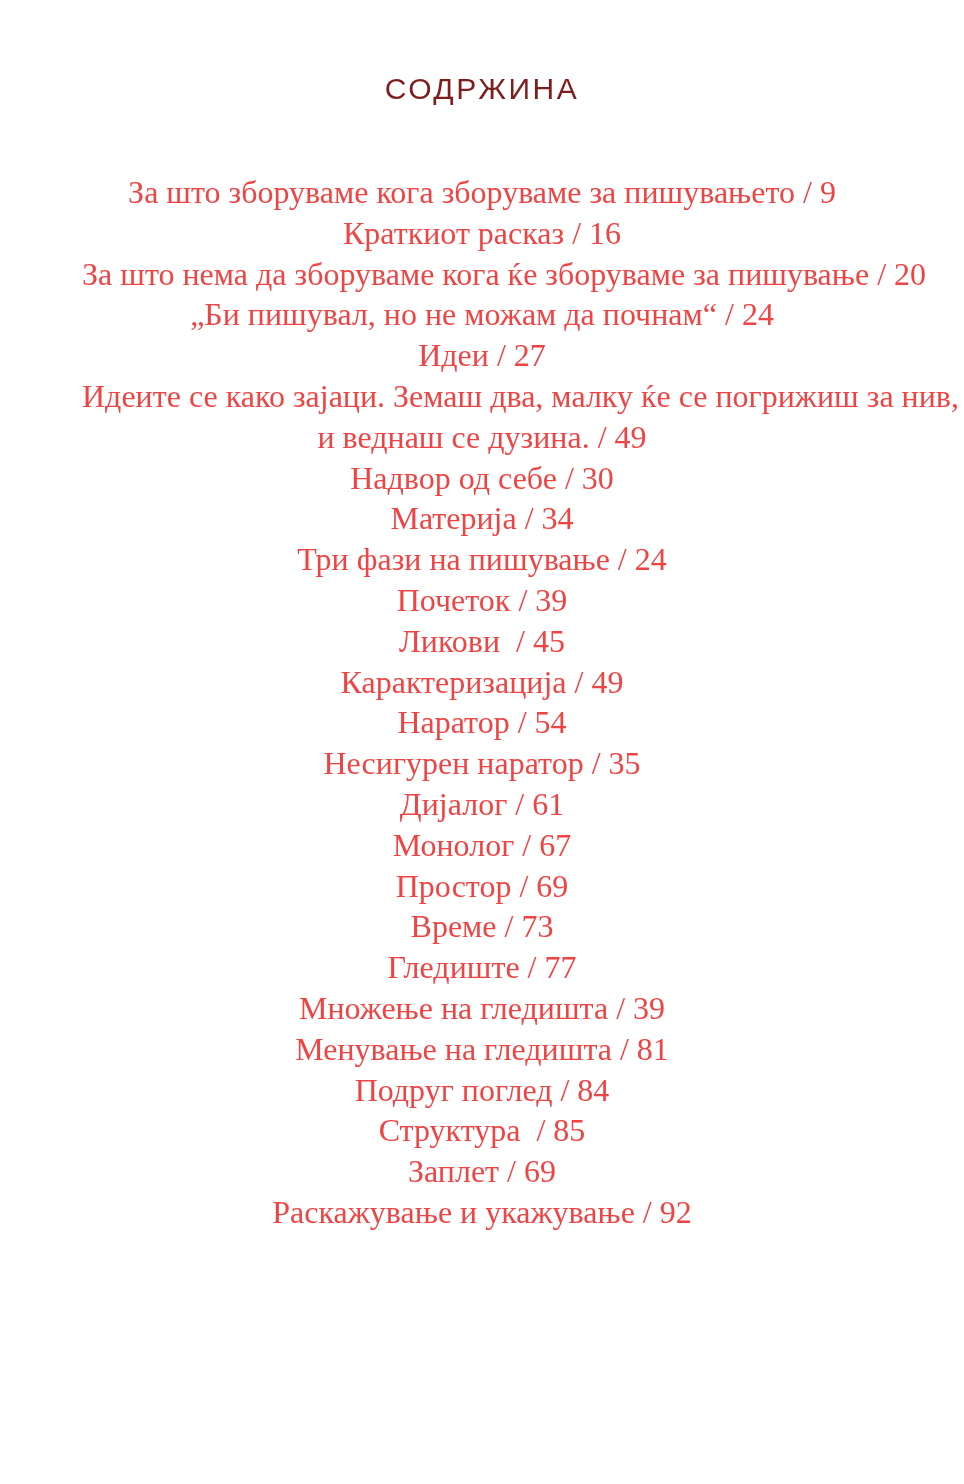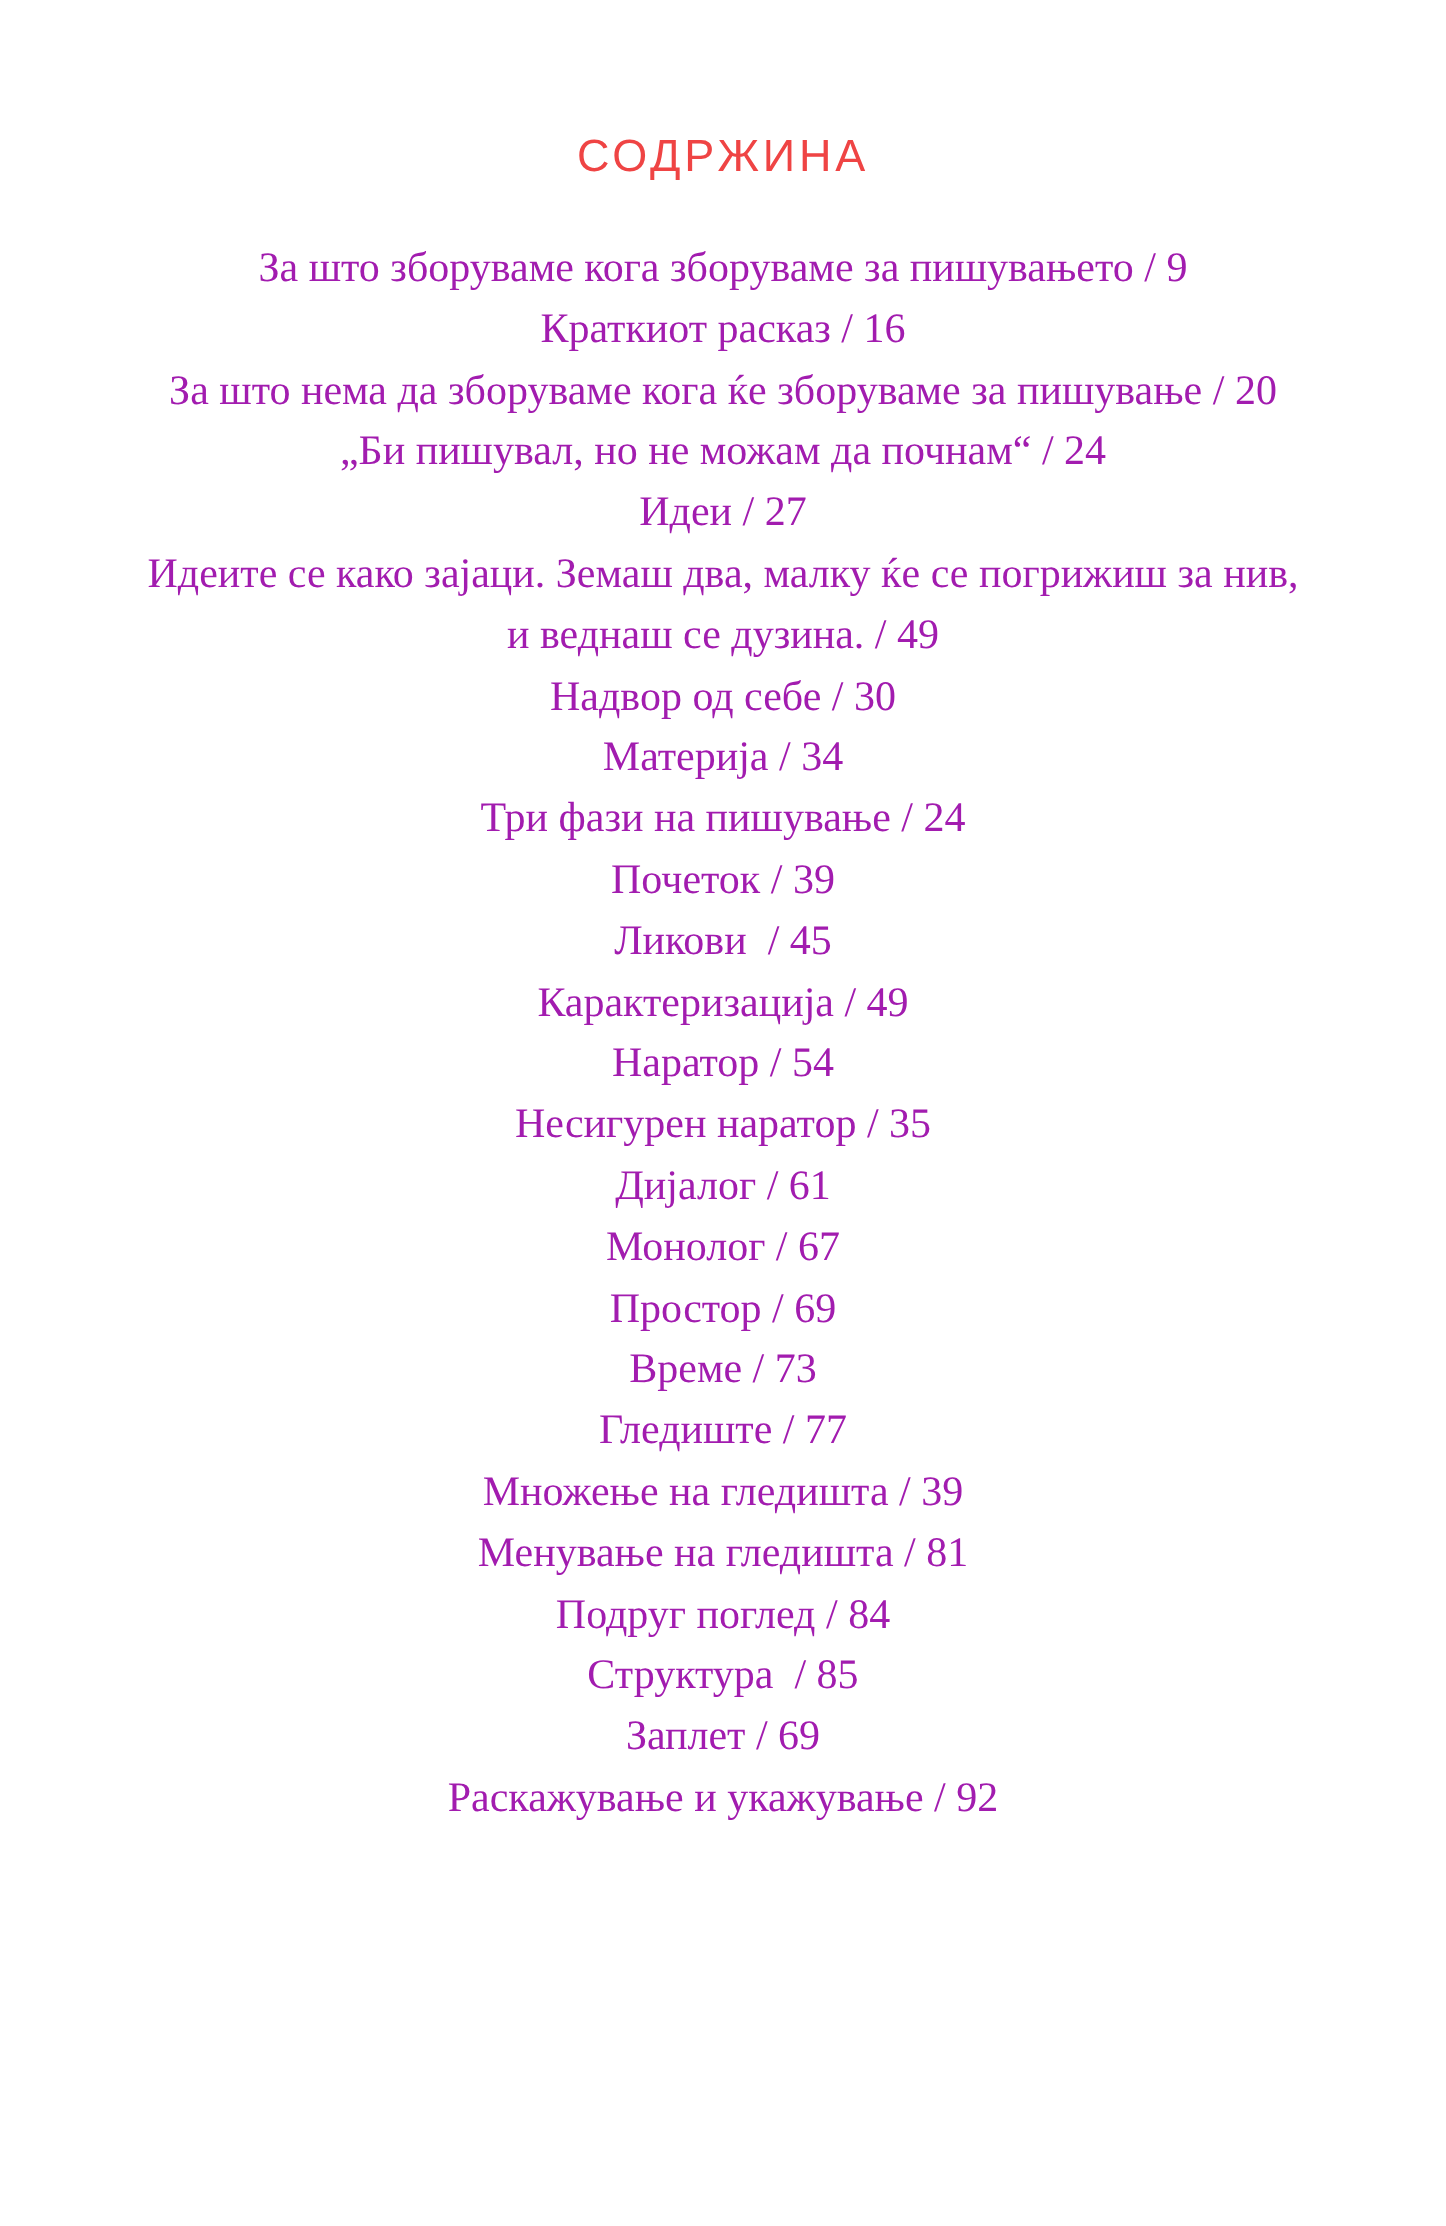--- a/index.html
+++ b/index.html
@@ -13,37 +13,37 @@
     position: relative;
     overflow: hidden;
   }
   .page {
     width: 964px;
     height: 1484px;
     background: #ffffff;
     box-sizing: border-box;
   }
   .title {
-    margin: 16px;
+    margin: 0;
     padding-top: 72px;
     text-align: center;
     font-family: "Liberation Sans", "DejaVu Sans", sans-serif;
     font-weight: 400;
     font-size: 30px;
     letter-spacing: 2.5px;
-    color: #ef4444;
+    color: #7f1d1d;
   }
   .toc {
-    margin: 37px auto 0 auto;
+    margin: 66px auto 0 auto;
     width: 800px;
     text-align: center;
     font-family: "Liberation Serif", "DejaVu Serif", serif;
-    font-size: 28px;
+    font-size: 32px;
     line-height: 40.8px;
-    color: #a21caf;
+    color: #ef4444;
   }
   .toc-line {
     white-space: nowrap;
   }
 </style>
 </head>
 <body>
 
 <div class="page">
   <h1 class="title">СОДРЖИНА</h1>

